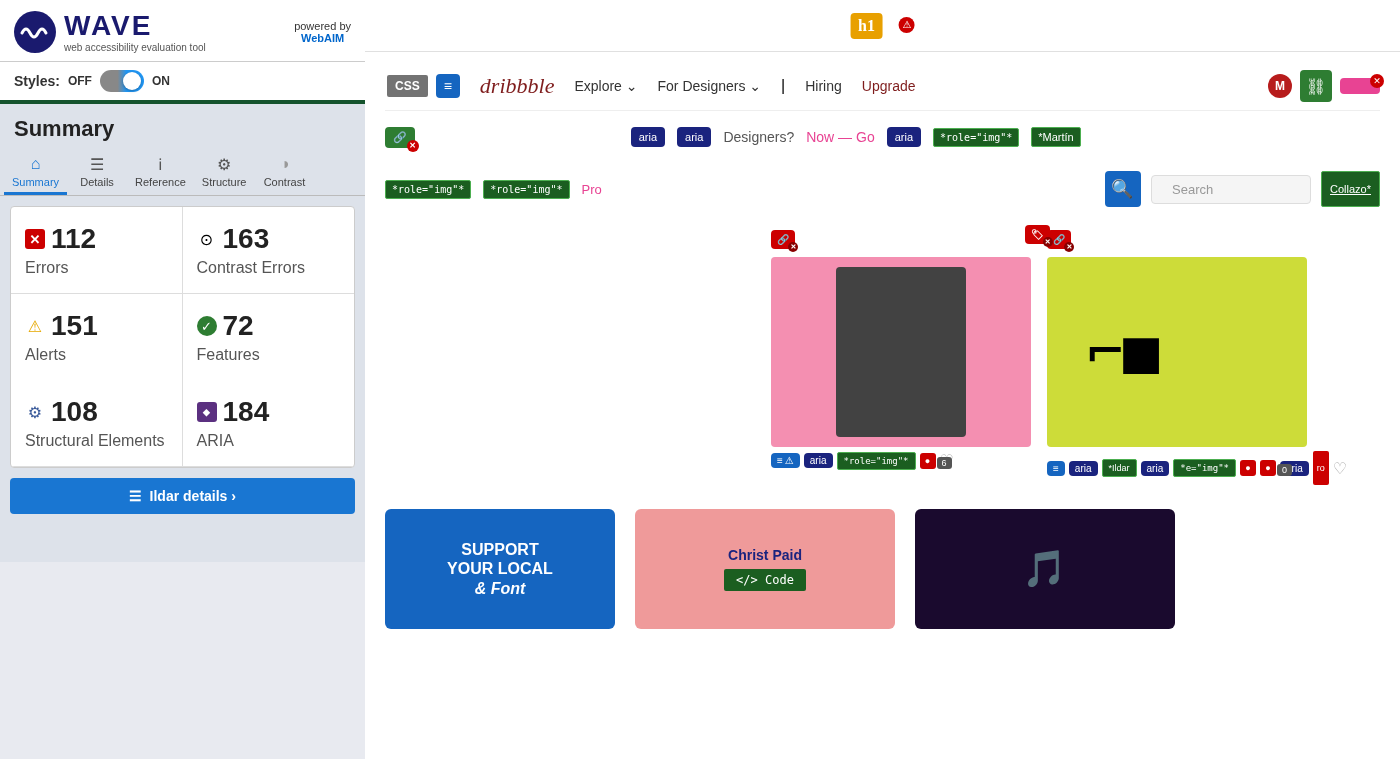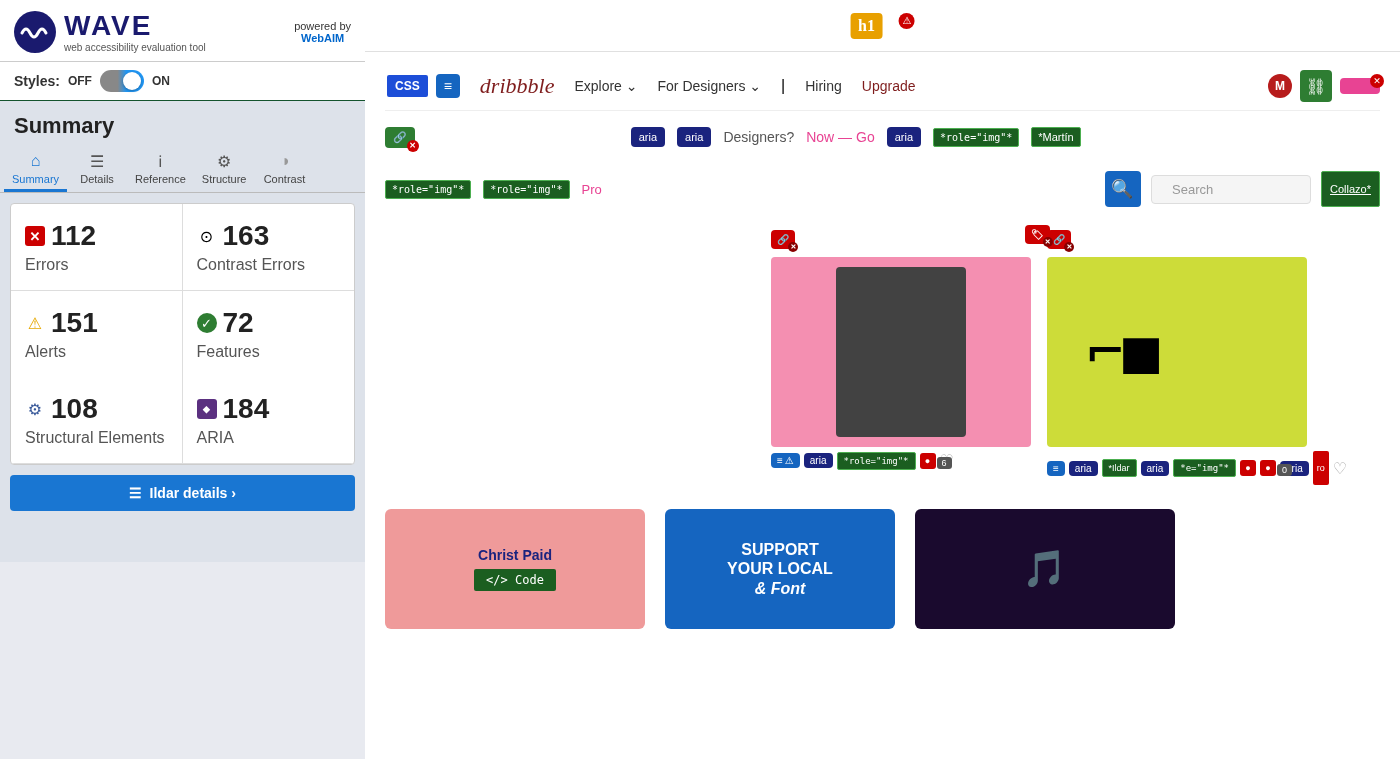--- a/index.html
+++ b/index.html
@@ -57,21 +57,21 @@
     }
 
     .styles-bar {
       background: #fff;
       padding: 8px 14px;
       display: flex;
       align-items: center;
       gap: 8px;
       font-size: 14px;
       font-weight: bold;
-      border-bottom: 1px solid #14532d;
+      border-bottom: 4px solid #14532d;
     }
     .styles-bar span { color: #333; }
     .toggle-off { color: #888; font-size: 12px; }
     .toggle-on { color: #333; font-size: 12px; }
     .toggle-switch {
       width: 44px;
       height: 22px;
       background: linear-gradient(to right, #888 0%, #888 40%, #2196F3 60%, #2196F3 100%);
       border-radius: 11px;
       position: relative;
@@ -718,33 +718,33 @@
   <button class="view-details-btn">
     <span>☰</span>
     <span>Ildar details ›</span>
   </button>
 </div>
 
 <div id="main">
 
   <div class="main-top-bar">
     <div class="h1-badge">
-      <div style="display:flex;align-items:flex-start;gap:16px;">
+      <div style="display:flex;align-items:center;gap:16px;">
         <div class="h1-box">h1</div>
         <div class="warning-badge">⚠</div>
       </div>
     </div>
   </div>
 
   <div class="main-content">
 
     <div class="dribbble-nav">
 
       <div style="position:relative; display:flex; gap:6px; align-items:center;">
-        <div style="background:#1d4ed8;color:#fff;padding:4px 8px;border-radius:4px;font-size:12px;font-weight:bold;border:2px solid #fff;">CSS</div>
+        <div style="background:#737373;color:#fff;padding:4px 8px;border-radius:4px;font-size:12px;font-weight:bold;border:2px solid #fff;">CSS</div>
         <div style="background:#1565c0;color:#fff;padding:4px 8px;border-radius:4px;font-size:14px;font-weight:bold;">≡</div>
       </div>
       <div class="dribbble-logo">dribbble</div>
       <span class="nav-link">Explore ⌄</span>
       <span class="nav-link">For Designers ⌄</span>
       <span>|</span>
       <span class="nav-link">Hiring</span>
       <span class="nav-link-upgrade">Upgrade</span>
       <div style="margin-left:auto;display:flex;align-items:center;gap:8px;">
         <div class="m-badge">M</div>
@@ -854,29 +854,29 @@
             <div class="aria-badge" style="font-size:10px;padding:2px 6px;">aria</div>
             <div style="background:#cc0000;color:#fff;font-size:9px;padding:12px 4px;border-radius:2px;">ro</div>
             <span class="heart-icon">♡</span>
           </div>
         </div>
       </div>
     </div>
 
     <div class="lower-cards" style="margin-top:10px;">
 
-      <div style="width:260px;height:120px;border-radius:6px;overflow:hidden;background:#ef9a9a;display:flex;flex-direction:column;align-items:center;justify-content:center;gap:6px;">
-        <div style="font-size:14px;font-weight:bold;color:#1a237e;">Christ Paid</div>
-        <div style="background:#1b5e20;color:#fff;padding:4px 12px;border-radius:2px;font-size:12px;font-family:monospace;">&lt;/&gt; Code</div>
-      </div>
-
       <div style="width:230px;height:120px;border-radius:6px;overflow:hidden;background:#1565c0;display:flex;align-items:center;justify-content:center;flex-direction:column;">
         <div style="color:#fff;font-weight:900;font-size:16px;text-align:center;line-height:1.2;">
           SUPPORT<br>YOUR LOCAL<br><span style="font-style:italic;">&amp; Font</span>
         </div>
       </div>
 
+      <div style="width:260px;height:120px;border-radius:6px;overflow:hidden;background:#ef9a9a;display:flex;flex-direction:column;align-items:center;justify-content:center;gap:6px;">
+        <div style="font-size:14px;font-weight:bold;color:#1a237e;">Christ Paid</div>
+        <div style="background:#1b5e20;color:#fff;padding:4px 12px;border-radius:2px;font-size:12px;font-family:monospace;">&lt;/&gt; Code</div>
+      </div>
+
       <div style="width:260px;height:120px;border-radius:6px;overflow:hidden;background:#1a0a2e;display:flex;align-items:center;justify-content:center;">
         <span style="font-size:36px;">🎵</span>
       </div>
     </div>
   </div>
 </div>
 
 </body></html>

